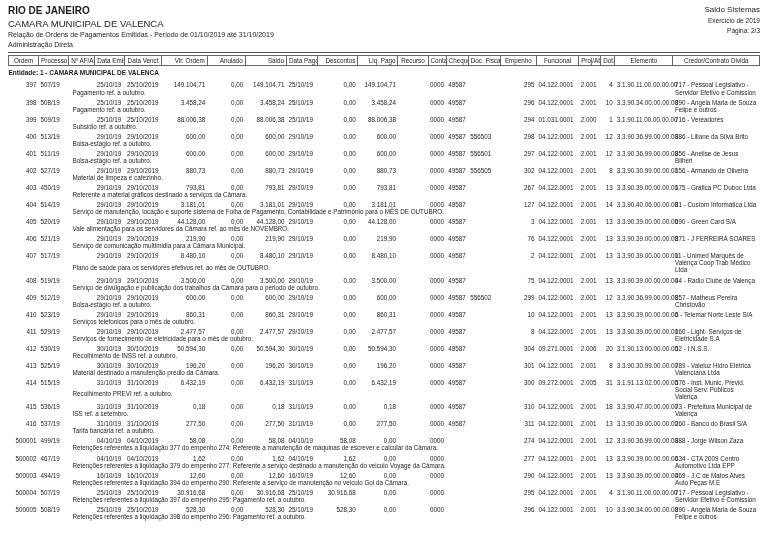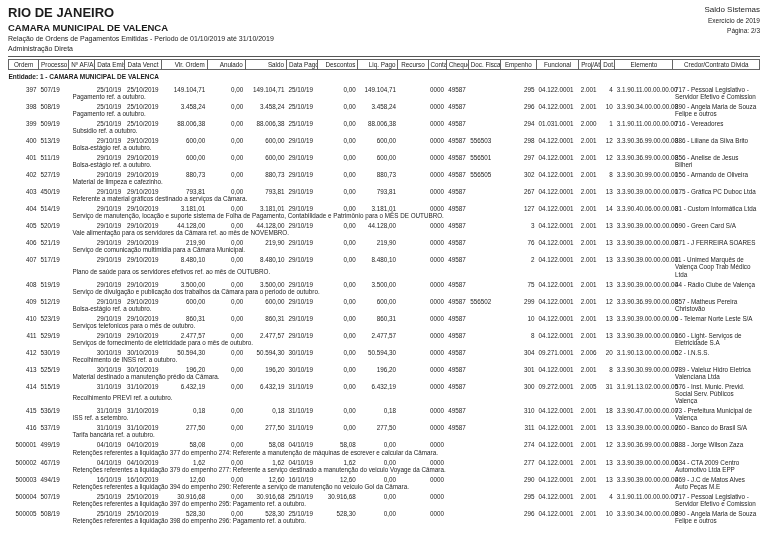--- a/index.html
+++ b/index.html
@@ -1,21 +1,21 @@
 <!DOCTYPE html>
 <html><head>
 <meta charset="utf-8">
 <style>
   html,body{margin:0;padding:0;background:#fff;color:#1c1c1c;
     font-family:"Liberation Sans","DejaVu Sans",sans-serif;}
   body{width:768px;height:542px;overflow:hidden;padding:4px 8px;box-sizing:border-box;}
   .page-header{display:flex;justify-content:space-between;align-items:flex-start;margin-bottom:3px;}
   .hdr-left div{line-height:1.35;}
-  .state{font-size:13px;font-weight:bold;}
-  .entity{font-size:9.5px;font-weight:bold;}
+  .state{font-size:10px;font-weight:bold;}
+  .entity{font-size:9.5px;font-weight:normal;}
   .report-title,.report-sub{font-size:7px;}
   .hdr-right{text-align:right;line-height:1.5;}
   .vendor{font-size:8px;}
   .exercise,.pageno{font-size:6.5px;}
   .top-rule{border-top:1px solid #555;margin:2px 0 2px 0;}
   table{border-collapse:collapse;table-layout:fixed;width:100%;}
   thead th{border:1px solid #666;font-weight:normal;font-size:6.3px;
     padding:1px 2px;text-align:center;white-space:nowrap;overflow:hidden;}
   thead th.r{text-align:right;}
   td{font-size:6.3px;line-height:1.12;padding:0 2px;vertical-align:top;

